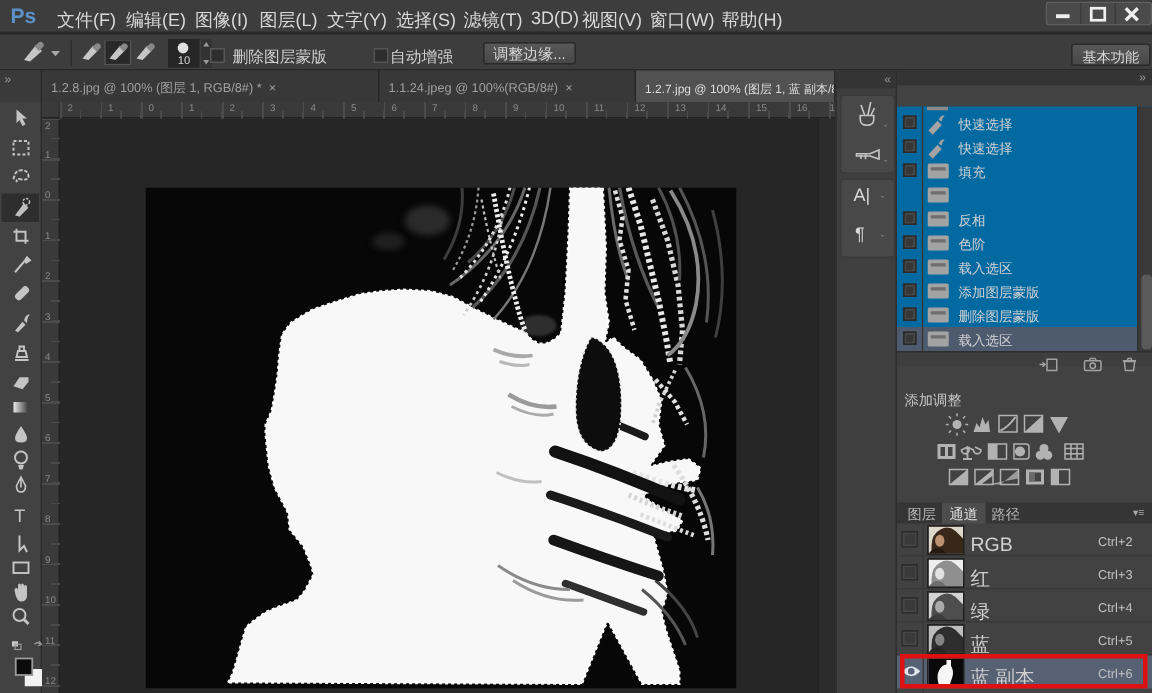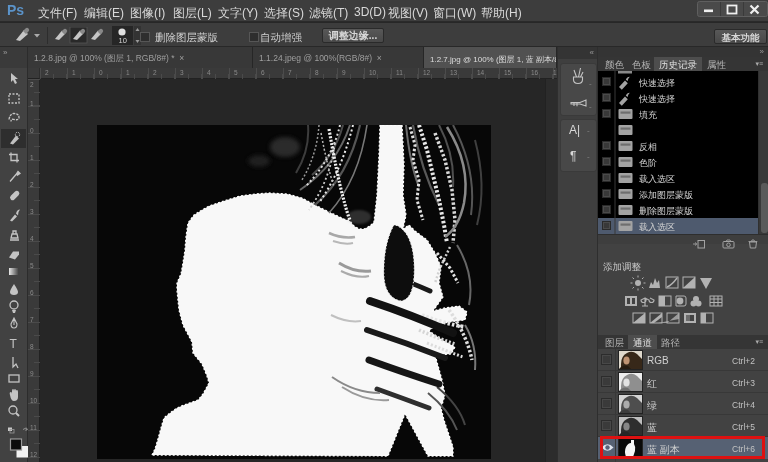--- a/index.html
+++ b/index.html
@@ -10,21 +10,21 @@
 #root{position:relative;width:768px;height:333px;background:#272727;}
 
 #menubar{left:0;top:0;width:768px;height:22px;background:#3d3d3d;border-bottom:1px solid #2a2a2a;}
 #menubar .mi{position:absolute;top:5px;font-size:12px;color:#d9d9d9;}
 #pslogo{position:absolute;left:7px;top:2px;font-size:14px;font-weight:bold;color:#5b93c9;}
 
 
 #optbar{left:0;top:23px;width:768px;height:24px;background:#3d3d3d;border-bottom:1px solid #282828;}
 .optlabel{position:absolute;top:8px;font-size:10.5px;color:#cfcfcf;}
 .cb{position:absolute;top:9px;width:10px;height:10px;background:#2e2e2e;border:1px solid #565656;}
-.optbtn{position:absolute;top:5px;height:15px;background:linear-gradient(#585858,#484848);border:1px solid #2a2a2a;border-radius:2px;color:#d6d6d6;font-size:10px;text-align:center;font-weight:bold;}
+.optbtn{position:absolute;top:5px;height:15px;background:linear-gradient(#585858,#484848);border:1px solid #2a2a2a;border-radius:2px;color:#d6d6d6;font-size:10px;text-align:center;}
 
 #tabbar{left:0;top:47px;width:768px;height:21px;background:#2d2d2d;}
 .dtab{position:absolute;top:0;height:21px;font-size:8.5px;color:#9f9f9f;padding:6px 5px 0 6px;background:#383838;border-right:1px solid #262626;white-space:nowrap;overflow:hidden;}
 .dtab.active{background:#515151;color:#dcdcdc;}
 
 #hruler{left:40px;top:68px;width:517px;height:11px;background:#3a3a3a;border-bottom:1px solid #222;}
 #vruler{left:28px;top:79px;width:12px;height:383px;background:#3a3a3a;border-right:1px solid #222;}
 #rulcorner{left:28px;top:68px;width:12px;height:11px;background:#3a3a3a;border-right:1px solid #2d2d2d;border-bottom:1px solid #222;}
 .rnum{position:absolute;font-size:6.5px;color:#8a8a8a;}
 
@@ -36,21 +36,21 @@
 #dockstrip{left:557px;top:47px;width:40px;height:415px;background:#3f3f3f;border-left:1px solid #2e2e2e;}
 
 #rpanels{left:597px;top:47px;width:171px;height:415px;background:#424242;border-left:1px solid #2e2e2e;}
 .ptabs{position:absolute;left:0;width:171px;height:15px;background:#353535;}
 .ptab{position:absolute;top:0;height:15px;padding:2px 5px 0 5px;font-size:9.5px;color:#b4b4b4;}
 .ptab.active{background:#4d4d4d;color:#e2e2e2;}
 .hrow{position:absolute;left:0;width:160px;height:16px;}
 .hrow .txt{position:absolute;left:41px;top:3px;font-size:9px;color:#d2d2d2;white-space:nowrap;}
 .hcb{position:absolute;left:4px;top:3px;width:9px;height:9px;background:#383838;border:1px solid #2a2a2a;box-shadow:inset 0 0 0 1px #4a4a4a;}
 .chrow{position:absolute;left:0;width:171px;height:22px;border-bottom:1px solid #383838;}
-.chrow .nm{position:absolute;left:49px;top:6px;font-size:10px;color:#d0d0d0;}
+.chrow .nm{position:absolute;left:49px;top:6px;font-size:13px;color:#d0d0d0;}
 .chrow .sc{position:absolute;right:14px;top:7px;font-size:8.5px;color:#c2c2c2;}
 .eyebox{position:absolute;left:3px;top:5px;width:11px;height:11px;background:#3a3a3a;border:1px solid #2c2c2c;box-shadow:inset 0 0 0 1px #484848;}
 .thumbwrap{position:absolute;left:21px;top:2px;width:23px;height:18px;outline:1px solid #222;}
 </style>
 </head>
 <body>
 <div id="root">
 <div class="abs" id="menubar">
 <span id="pslogo">Ps</span>
 <span class="mi" style="left:38px">文件(F)</span>
@@ -342,28 +342,21 @@
 <div style="position:absolute;left:9px;top:29px;font-size:12px;color:#d8d8d8">¶</div>
 <div style="position:absolute;left:26px;top:6px;font-size:8px;color:#888">-</div>
 <div style="position:absolute;left:26px;top:32px;font-size:8px;color:#888">-</div>
 </div>
 </div>
 <div class="abs" id="rpanels">
 <div class="abs" style="left:0;top:0;width:171px;height:10px;background:#343434">
         <span style="position:absolute;right:5px;top:0;font-size:8px;color:#999">»</span>
       </div>
 
-<div class="ptabs" style="top:10px">
-<span class="ptab" style="left:2px">颜色</span>
-<span class="ptab" style="left:29px">色板</span>
-<span class="ptab active" style="left:56px">历史记录</span>
-<span class="ptab" style="left:104px">属性</span>
-<span style="position:absolute;right:6px;top:3px;font-size:7px;color:#aaa">▾≡</span>
-</div>
-<div class="abs" id="histbody" style="left:0;top:24px;width:171px;height:163px;background:#000000">
+<div class="abs" id="histbody" style="left:0;top:24px;width:171px;height:163px;background:#0369a1">
 <div class="hrow" style="top:147px;left:0;width:160px;height:16px;background:#4e5a6e"></div>
 <svg class="abs" style="left:0;top:0" width="171" height="163" viewBox="0 0 171 163">
 <rect x="20" y="0" width="14" height="2.5" fill="#8a8a8a"></rect>
 <g fill="#a3a3a3">
 <path d="M21,16 l6,-6.5 2.8,2.8 -6,6.5 z M27.8,8.8 q1,-3 4,-3 q-2,2 -2,4.2 z"></path>
 <path d="M21,32 l6,-6.5 2.8,2.8 -6,6.5 z M27.8,24.8 q1,-3 4,-3 q-2,2 -2,4.2 z"></path>
 <rect x="20.5" y="38" width="14" height="10" rx="1"></rect>
 <rect x="20.5" y="54" width="14" height="10" rx="1"></rect>
 <rect x="20.5" y="70" width="14" height="10" rx="1"></rect>
 <rect x="20.5" y="86" width="14" height="10" rx="1"></rect>

